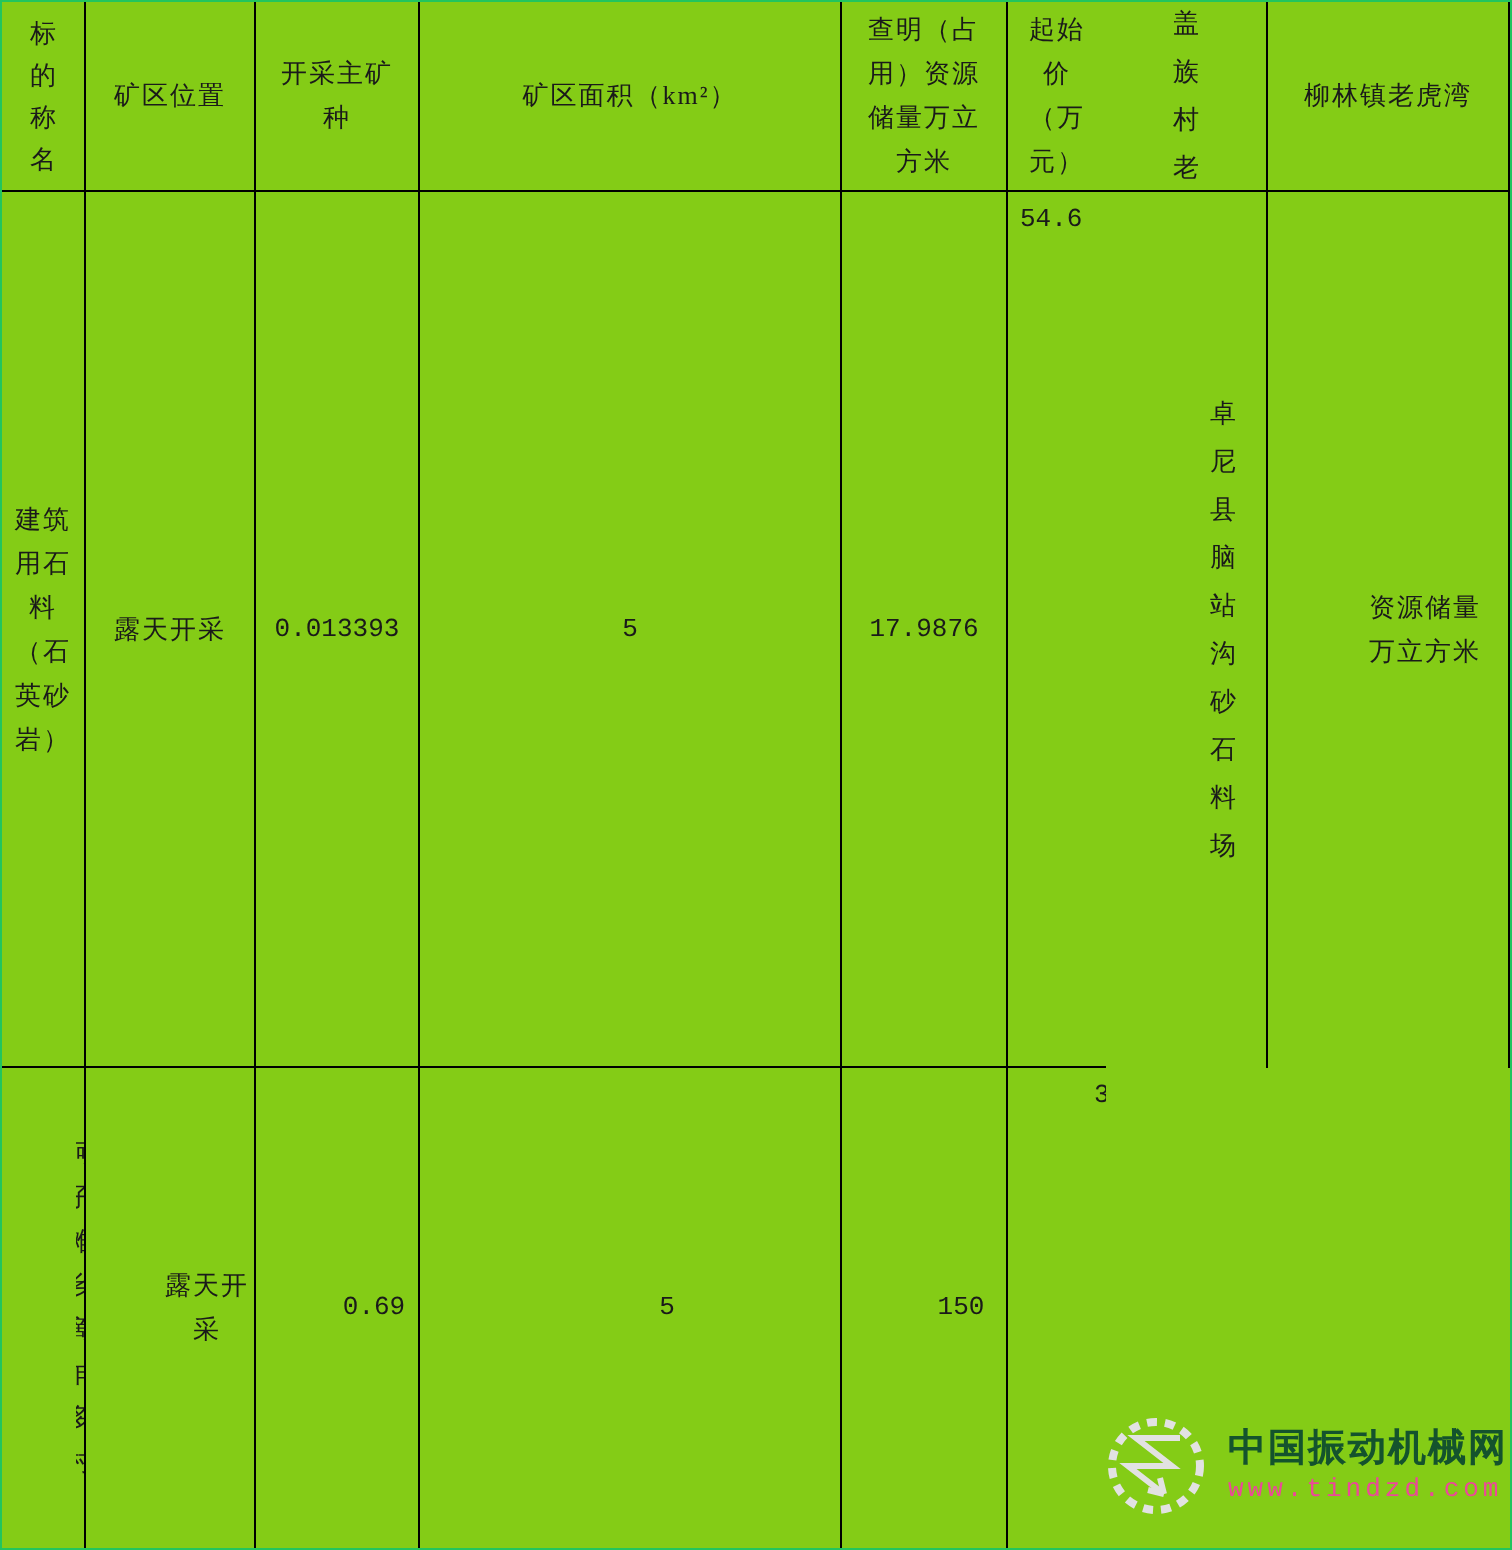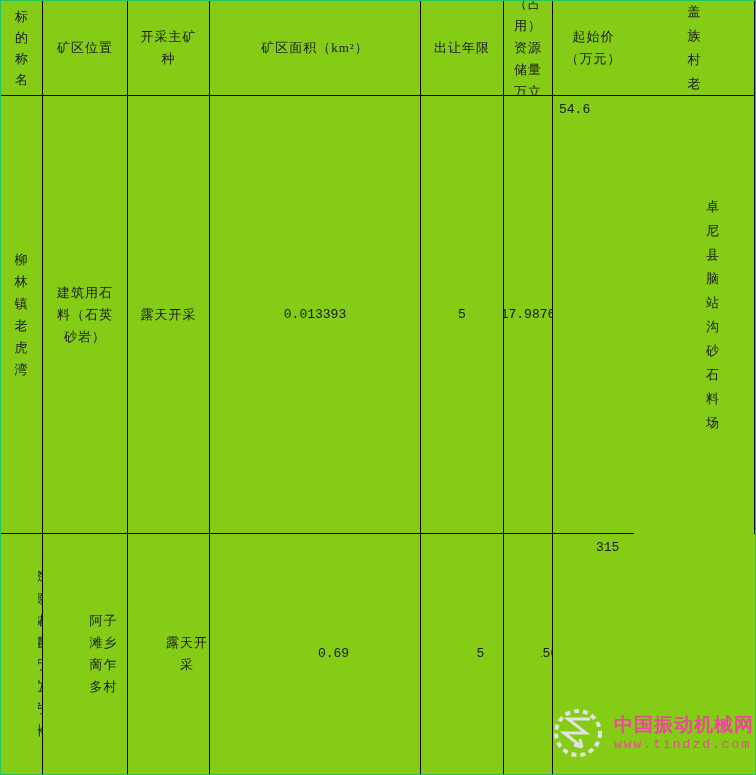--- a/index.html
+++ b/index.html
@@ -35,42 +35,39 @@
   
   .price{align-items:flex-start;justify-content:flex-start;text-align:left;padding:3px 0 0 6px;}
 
   
   .watermark{
     position:absolute;right:2px;bottom:4px;width:202px;height:76px;
     display:flex;align-items:center;gap:6px;
     pointer-events:none;
   }
   .wm-text{display:flex;flex-direction:column;align-items:flex-start;}
-  .wm-name{font-size:19px;font-weight:bold;color:#ec4899;letter-spacing:1px;line-height:24px;font-family:"Liberation Sans","DejaVu Sans",sans-serif;}
+  .wm-name{font-size:19px;font-weight:bold;color:#14532d;letter-spacing:1px;line-height:24px;font-family:"Liberation Sans","DejaVu Sans",sans-serif;}
   .wm-url{font-size:13px;color:#ec4899;letter-spacing:2px;line-height:16px;font-family:"Liberation Mono","DejaVu Sans Mono",monospace;}
 </style>
 </head>
 <body>
 
 <div class="tbl">
 
   <div class="cell vert vert-h">
       <span>标的称名</span>
     </div>
   <div class="cell">
       <span class="wrap">矿区位置</span>
     </div>
   <div class="cell">
       <span class="wrap">开采主矿种</span>
     </div>
   <div class="cell">
       <span class="wrap narrow">矿区面积（km²）</span>
-    </div>
-  <div class="cell">
-      <span class="wrap">出让年限</span>
     </div>
   <div class="cell">
       <span class="wrap">查明（占用）资源储量万立方米</span>
     </div>
   <div class="cell last-col">
       <span class="wrap">起始价（万元）</span>
     </div>
 
   <div class="cell vert">
       <span>卓尼县柳林镇啇盖族村老虎湾沟砂石料场</span>

